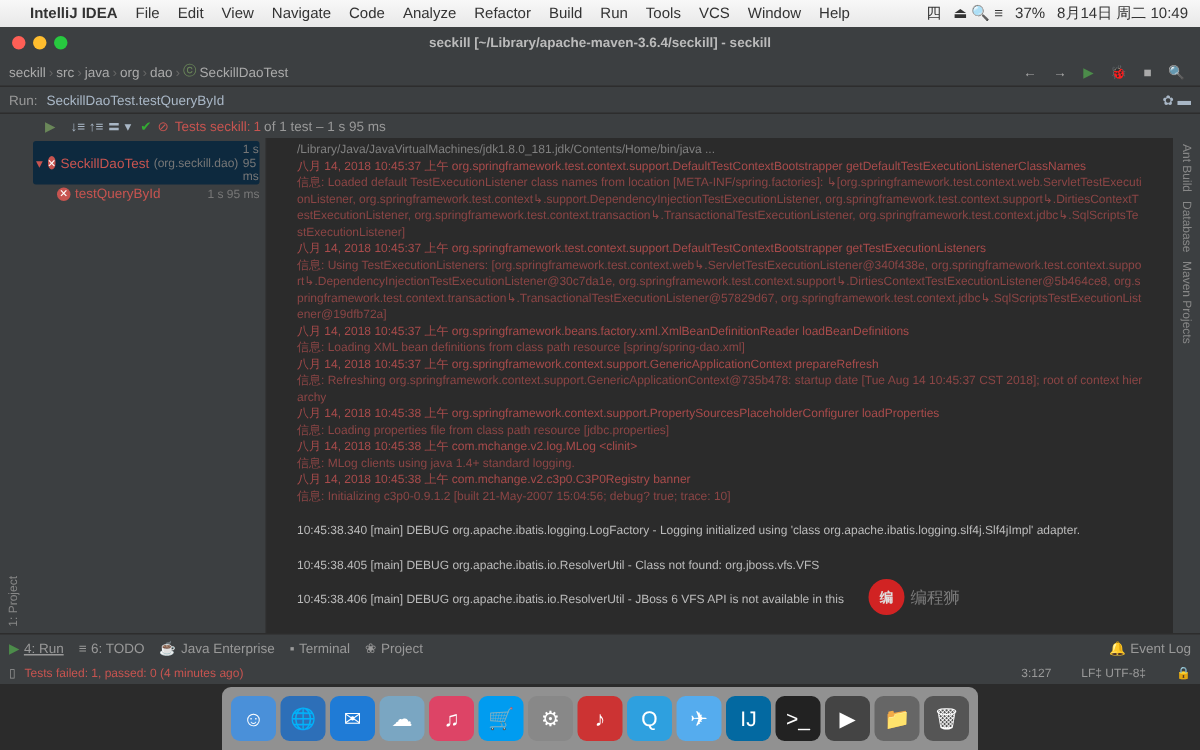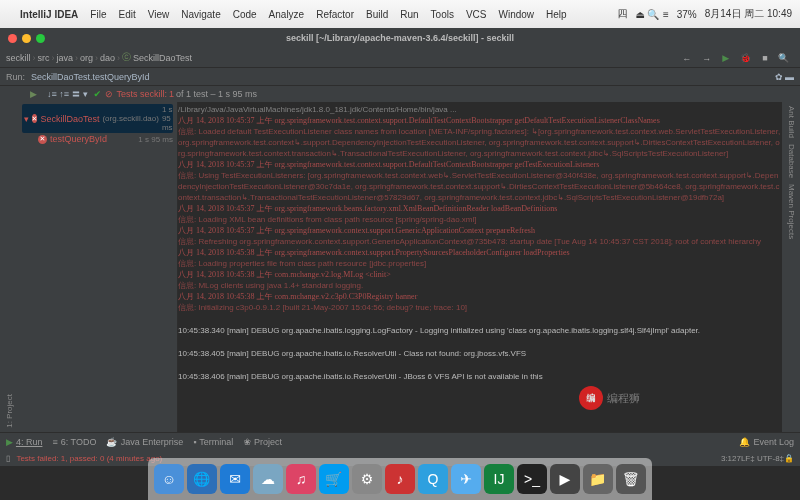--- a/index.html
+++ b/index.html
@@ -1,17 +1,17 @@
 <!DOCTYPE html>
 <html><head>
 <meta charset="utf-8">
 <style>
 * { margin: 0; padding: 0; box-sizing: border-box; font-family: -apple-system, "Helvetica Neue", Arial, sans-serif; }
 body { width: 800px; height: 500px; background: #2b2b2b; overflow: hidden; font-size: 9px; color: #a9b7c6; position: relative; }
-.mac-menubar { height: 28px; background: linear-gradient(#f8f8f8,#e8e8e8); display: flex; align-items: center; padding: 0 8px; color: #333; font-size: 10px; gap: 12px; }
+.mac-menubar { height: 18px; background: linear-gradient(#f8f8f8,#e8e8e8); display: flex; align-items: center; padding: 0 8px; color: #333; font-size: 10px; gap: 12px; }
 .mac-menubar .right { margin-left: auto; display: flex; gap: 8px; align-items: center; }
 .titlebar { height: 20px; background: #3c3f41; display: flex; align-items: center; color: #bbb; font-size: 9px; position: relative; }
 .traffic { display: flex; gap: 5px; padding: 0 8px; }
 .traffic span { width: 9px; height: 9px; border-radius: 50%; }
 .tr { background: #ff5f56; } .ty { background: #ffbd2e; } .tg { background: #27c93f; }
 .titlebar .title { position: absolute; left: 50%; transform: translateX(-50%); font-weight: bold; }
 .toolbar { height: 20px; background: #3c3f41; border-bottom: 1px solid #2d2d2d; display: flex; align-items: center; padding: 0 6px; gap: 3px; color: #aaa; }
 .breadcrumb { display: flex; gap: 2px; font-size: 9px; align-items: center; }
 .breadcrumb .sep { color: #666; }
 .spacer { flex: 1; }
@@ -22,30 +22,30 @@
 .test-status { height: 16px; background: #3c3f41; display: flex; align-items: center; padding: 0 30px; font-size: 9px; }
 .test-status .fail { color: #c75450; }
 .main { display: flex; height: 330px; }
 .gutter-l, .gutter-r { width: 18px; background: #3c3f41; color: #888; writing-mode: vertical-rl; font-size: 8px; display: flex; align-items: center; padding: 4px 0; gap: 6px; }
 .gutter-l { writing-mode: sideways-lr; }
 .tree { width: 160px; background: #3c3f41; border-right: 1px solid #2d2d2d; padding: 2px 4px; font-size: 9px; }
 .tree-row { display: flex; align-items: center; gap: 3px; padding: 1px 0; color: #c75450; }
 .tree-row.sel { background: #0d293e; border-radius: 2px; padding: 1px 2px; }
 .tree-row .time { margin-left: auto; color: #777; font-size: 8px; }
 .circ-x { width: 9px; height: 9px; border-radius: 50%; background: #c75450; display: inline-flex; align-items: center; justify-content: center; color: #fff; font-size: 7px; }
-.console { flex: 1; background: #2b2b2b; padding: 2px 0; font-family: Menlo, monospace; font-size: 8px; line-height: 11px; overflow: hidden; white-space: pre-wrap; word-break: break-all; }
+.console { flex: 1; background: #2b2b2b; padding: 2px 20px; font-family: Menlo, monospace; font-size: 8px; line-height: 11px; overflow: hidden; white-space: pre-wrap; word-break: break-all; }
 .console .hdr { color: #808080; }
-.console .red { color: #a84b4b; font-family: Liberation Serif, serif; }
+.console .red { color: #a84b4b; }
 .console .darkred { color: #8b4545; }
 .console .white { color: #bbb; margin-top: 12px; }
 .bottom-tabs { height: 18px; background: #3c3f41; display: flex; align-items: center; padding: 0 6px; font-size: 9px; gap: 10px; border-top: 1px solid #2d2d2d; }
 .bottom-tabs .tab { color: #999; display: flex; gap: 3px; align-items: center; }
 .statusbar { height: 16px; background: #3c3f41; display: flex; align-items: center; padding: 0 6px; font-size: 8px; color: #999; }
 .statusbar .fail-msg { color: #c75450; }
-.statusbar .right { margin-left: auto; display: flex; gap: 0; }
+.statusbar .right { margin-left: auto; display: flex; gap: 20px; }
 .dock { position: absolute; bottom: 0; left: 50%; transform: translateX(-50%); height: 42px; background: rgba(230,230,230,0.55); border-radius: 6px 6px 0 0; display: flex; align-items: center; padding: 0 6px; gap: 3px; }
 .dock-icon { width: 30px; height: 30px; border-radius: 6px; display: flex; align-items: center; justify-content: center; font-size: 14px; color: #fff; }
 .watermark { position: absolute; right: 160px; bottom: 90px; display: flex; align-items: center; gap: 4px; opacity: 0.85; }
 .watermark .c { width: 24px; height: 24px; border-radius: 50%; background: #e22; display: flex; align-items: center; justify-content: center; color: #fff; font-weight: bold; }
 .watermark .t { color: #888; font-size: 11px; font-weight: normal; }
 </style>
 </head>
 <body>
 
 <div class="mac-menubar">
@@ -183,18 +183,18 @@
     <div class="dock-icon" style="background: rgb(74, 144, 217);">☺</div>
     <div class="dock-icon" style="background: rgb(45, 111, 184);">🌐</div>
     <div class="dock-icon" style="background: rgb(31, 123, 214);">✉</div>
     <div class="dock-icon" style="background: rgb(122, 166, 194);">☁</div>
     <div class="dock-icon" style="background: rgb(221, 68, 102);">♫</div>
     <div class="dock-icon" style="background: rgb(0, 156, 240);">🛒</div>
     <div class="dock-icon" style="background: rgb(136, 136, 136);">⚙</div>
     <div class="dock-icon" style="background: rgb(204, 51, 51);">♪</div>
     <div class="dock-icon" style="background: rgb(46, 160, 223);">Q</div>
     <div class="dock-icon" style="background: rgb(85, 172, 238);">✈</div>
-    <div class="dock-icon" style="background: #15803d;">IJ</div>
+    <div class="dock-icon" style="background: #0369a1;">IJ</div>
     <div class="dock-icon" style="background: rgb(34, 34, 34);">&gt;_</div>
     <div class="dock-icon" style="background: rgb(68, 68, 68);">▶</div>
     <div class="dock-icon" style="background: rgb(102, 102, 102);">📁</div>
     <div class="dock-icon" style="background: rgb(85, 85, 85);">🗑</div>
   </div>
 
 </body></html>

